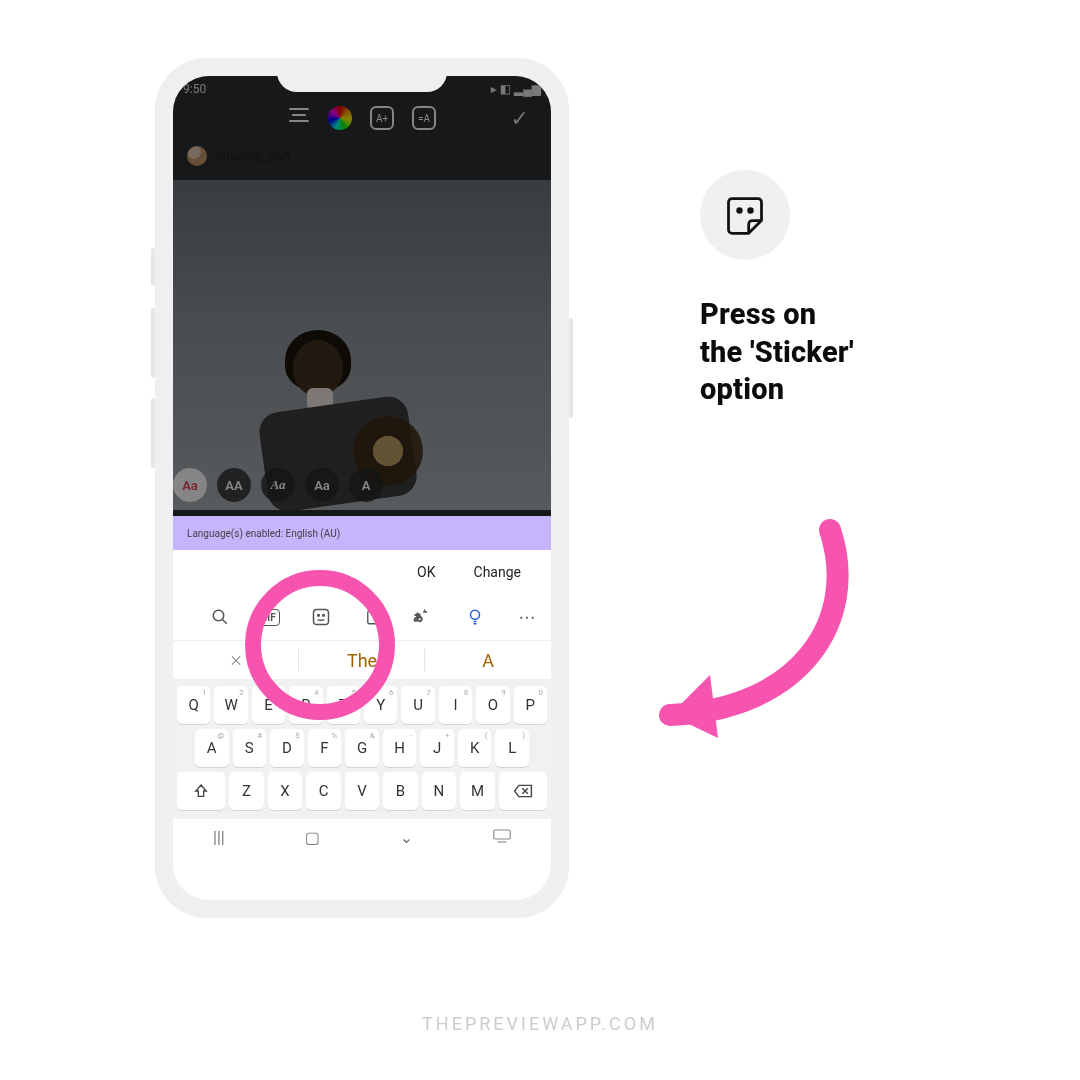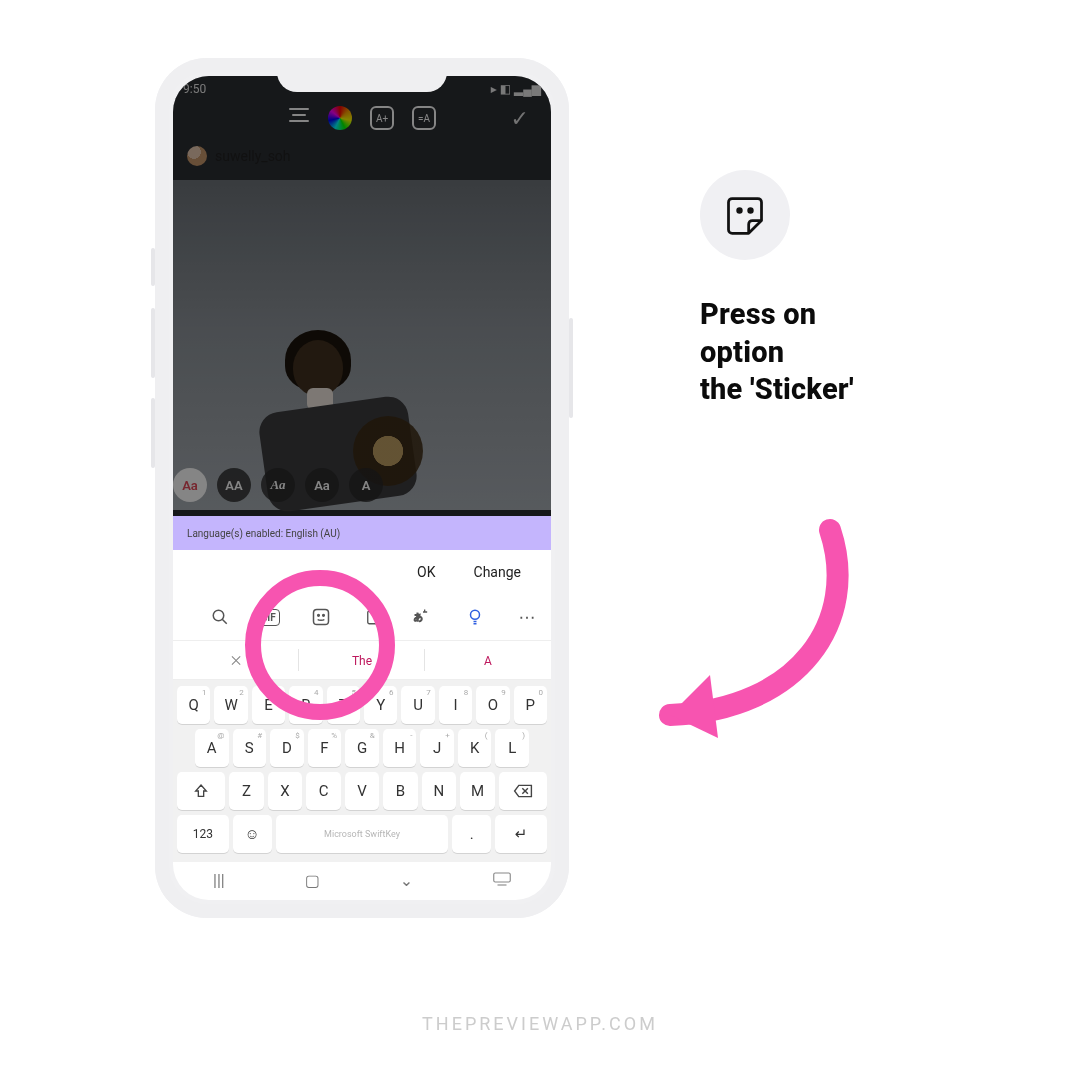--- a/index.html
+++ b/index.html
@@ -170,21 +170,21 @@
   .gif-badge { font-size:10px; font-weight:700; border:1.5px solid #555; padding:2px 3px; border-radius:4px; }
   .bulb { color:#2f5fe0; }
 
   .suggestions {
     height: 40px;
     display:flex;
     background:#fff;
     border-top:1px solid #eee;
     border-bottom:1px solid #eee;
   }
-  .sug { flex:1; text-align:center; line-height:40px; font-size:12px; color:#be185d; position:relative;}
+  .sug { flex:1; text-align:center; line-height:40px; font-size:18px; color:#a16207; position:relative;}
   .sug:nth-child(1){ font-size:12px; color:#888;}
   .sug:not(:last-child)::after{content:""; position:absolute; right:0; top:8px; bottom:8px; width:1px; background:#e4e4e4;}
 
   .keyboard { background:#f1f1f1; padding:6px 4px 4px; }
   .krow { display:flex; gap:4px; margin-bottom:5px; justify-content:center;}
   .key { background:#fff; border-radius:5px; height:38px; display:flex; align-items:center; justify-content:center; font-size:15px; color:#333; box-shadow:0 1px 0 rgba(0,0,0,.12); flex:1; position:relative; min-width:0;}
   .key .num { position:absolute; top:2px; right:4px; font-size:8px; color:#aaa;}
   .key-wide { flex:1.4; }
   .key-shift, .key-back { background:#fff; }
   .bottom-row { display:flex; gap:4px; }
@@ -474,27 +474,20 @@
             <span>M</span>
           </div>
         <div class="key key-wide key-back">
           <svg width="20" height="14" viewBox="0 0 28 20" fill="none" stroke="#444" stroke-width="2">
               <path d="M8 2 H26 V18 H8 L2 10 Z"></path>
               <line x1="13" y1="6" x2="21" y2="14"></line>
               <line x1="21" y1="6" x2="13" y2="14"></line>
             </svg>
         </div>
       </div>
-      <div class="krow bottom-row">
-        <div class="key" style="flex:1.2; font-size:12px;">123</div>
-        <div class="key" style="flex:.9;">☺</div>
-        <div class="key space">Microsoft SwiftKey</div>
-        <div class="key" style="flex:.9;">.</div>
-        <div class="key" style="flex:1.2;">↵</div>
-      </div>
     </div>
 
     <div class="nav">
       <span>|||</span>
       <span>▢</span>
       <span>⌄</span>
       <span>
         <svg width="18" height="14" viewBox="0 0 24 18" fill="none" stroke="#888" stroke-width="1.5">
             <rect x="1" y="1" width="22" height="12" rx="2"></rect>
             <line x1="6" y1="17" x2="18" y2="17"></line>
@@ -510,22 +503,22 @@
   <div class="sticker-badge">
     <svg width="44" height="44" viewBox="0 0 48 48" fill="none" stroke="#111" stroke-width="3" stroke-linejoin="round">
       <path d="M10 6 H38 A4 4 0 0 1 42 10 V30 L28 44 H10 A4 4 0 0 1 6 40 V10 A4 4 0 0 1 10 6 Z"></path>
       <path d="M42 30 H32 A4 4 0 0 0 28 34 V44"></path>
       <circle cx="18" cy="19" r="2" fill="#111"></circle>
       <circle cx="30" cy="19" r="2" fill="#111"></circle>
     </svg>
   </div>
   <div class="callout-text">
     <div>Press on</div>
+    <div>the 'Sticker'</div>
     <div>option</div>
-    <div>the 'Sticker'</div>
   </div>
 </div>
 
 <svg class="arrow" viewBox="0 0 280 260">
   <path d="M230 30 C 260 120, 200 210, 70 215" stroke="#f754b0" stroke-width="22" fill="none" stroke-linecap="round"></path>
   <path d="M70 215 L110 175 L118 238 Z" fill="#f754b0"></path>
 </svg>
 
 <div class="watermark">THEPREVIEWAPP.COM</div>
 

